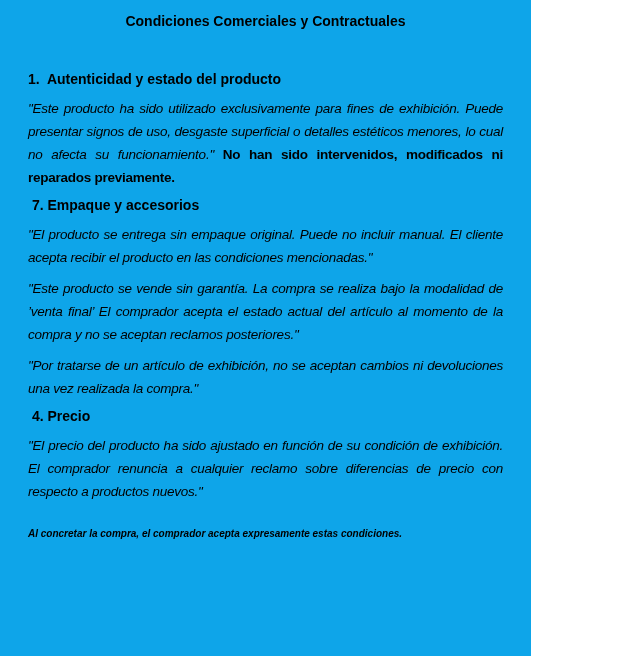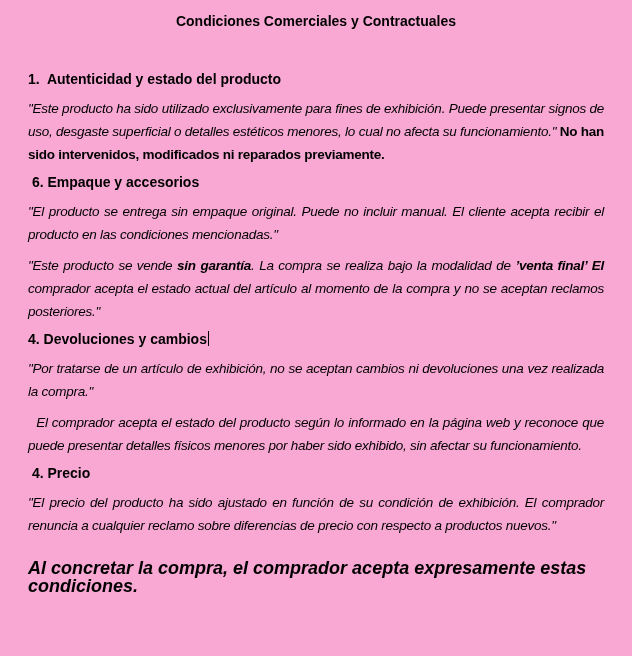--- a/index.html
+++ b/index.html
@@ -5,25 +5,25 @@
   html, body { margin: 0; padding: 0; }
   body {
     width: 632px;
     height: 656px;
     background: #ffffff;
     color: #000000;
     font-family: "Liberation Sans", sans-serif;
   }
   .page {
     box-sizing: border-box;
-    width: 632px;
+    width: 531px;
     height: 656px;
     padding: 13px 28px 0 28px;
     overflow: hidden;
-    background: #f9a8d4;
+    background: #0ea5e9;
   }
   .doc-title {
     font-size: 14px;
     font-weight: bold;
     text-align: center;
     line-height: 17px;
     margin: 0 0 41px 0;
     white-space: pre-wrap;
   }
   .section-heading {
@@ -36,66 +36,64 @@
   .section-paragraph {
     font-size: 13.5px;
     line-height: 23px;
     letter-spacing: -0.25px;
     text-align: justify;
     margin: 0 0 8px 0;
     white-space: pre-wrap;
   }
   .run-italic { font-style: italic; }
   .run-bold { font-weight: bold; }
-  .run-bold-italic { font-weight: bold; font-style: italic; }
+  .run-bold-italic { font-weight: normal; font-style: italic; }
   .caret {
     display: inline-block;
     width: 1.5px;
     height: 15px;
     background: #000000;
     vertical-align: -2px;
     margin-left: 1px;
   }
   .closing-statement {
-    font-size: 18px;
+    font-size: 10px;
     font-weight: bold;
     font-style: italic;
     line-height: 18px;
     margin: 22px 0 0 0;
     white-space: pre-wrap;
   }
 </style>
 </head>
 <body>
 
 <div class="page">
   <h1 class="doc-title">Condiciones Comerciales y Contractuales</h1>
 
   <div id="sections">
   <section class="contract-section">
     <h2 class="section-heading"><span>1.  Autenticidad y estado del producto</span></h2>
     <p class="section-paragraph"><span class="run-italic">"Este producto ha sido utilizado exclusivamente para fines de exhibición. Puede presentar signos de uso, desgaste superficial o detalles estéticos menores, lo cual no afecta su funcionamiento." </span><span class="run-bold">No han sido intervenidos, modificados ni reparados previamente.</span></p>
   </section>
 
   <section class="contract-section">
-    <h2 class="section-heading"><span> 6. Empaque y accesorios</span></h2>
+    <h2 class="section-heading"><span> 7. Empaque y accesorios</span></h2>
     <p class="section-paragraph"><span class="run-italic">"El producto se entrega sin empaque original. Puede no incluir manual. El cliente acepta recibir el producto en las condiciones mencionadas."</span></p>
   </section>
 
   <section class="contract-section">
     <p class="section-paragraph"><span class="run-italic">"Este producto se vende </span><span class="run-bold-italic">sin garantía</span><span class="run-italic">. La compra se realiza bajo la modalidad de </span><span class="run-bold-italic">’venta final’ El</span><span class="run-italic"> comprador acepta el estado actual del artículo al momento de la compra y no se aceptan reclamos posteriores."</span></p>
   </section>
 
   <section class="contract-section">
-    <h2 class="section-heading"><span>4. Devoluciones y cambios</span><span class="caret"></span></h2>
     <p class="section-paragraph"><span class="run-italic">"Por tratarse de un artículo de exhibición, no se aceptan cambios ni devoluciones una vez realizada la compra."</span></p>
   </section>
 
   <section class="contract-section">
-    <p class="section-paragraph"><span class="run-italic">  El comprador acepta el estado del producto según lo informado en la página web y reconoce que puede presentar detalles físicos menores por haber sido exhibido, sin afectar su funcionamiento.</span></p>
   </section>
 
   <section class="contract-section">
     <h2 class="section-heading"><span> 4. Precio</span></h2>
     <p class="section-paragraph"><span class="run-italic">"El precio del producto ha sido ajustado en función de su condición de exhibición. El comprador renuncia a cualquier reclamo sobre diferencias de precio con respecto a productos nuevos."</span></p>
   </section>
 </div>
 
   <p class="closing-statement">Al concretar la compra, el comprador acepta expresamente estas condiciones.</p>
 </div>

